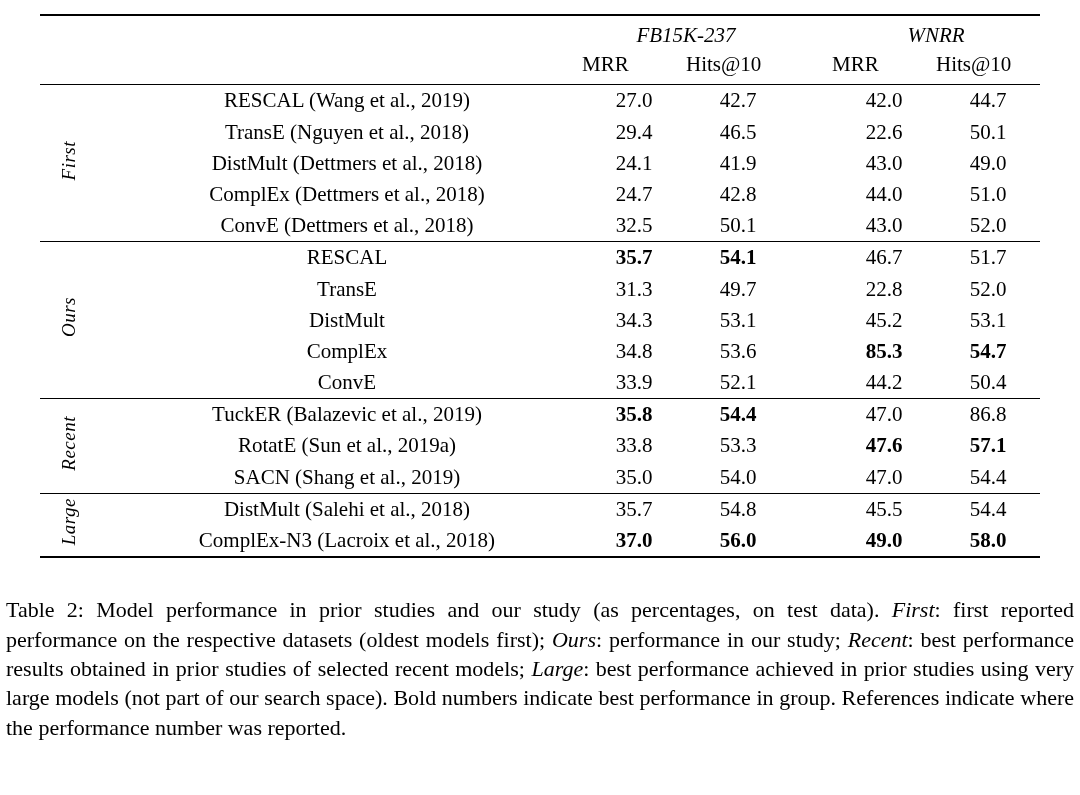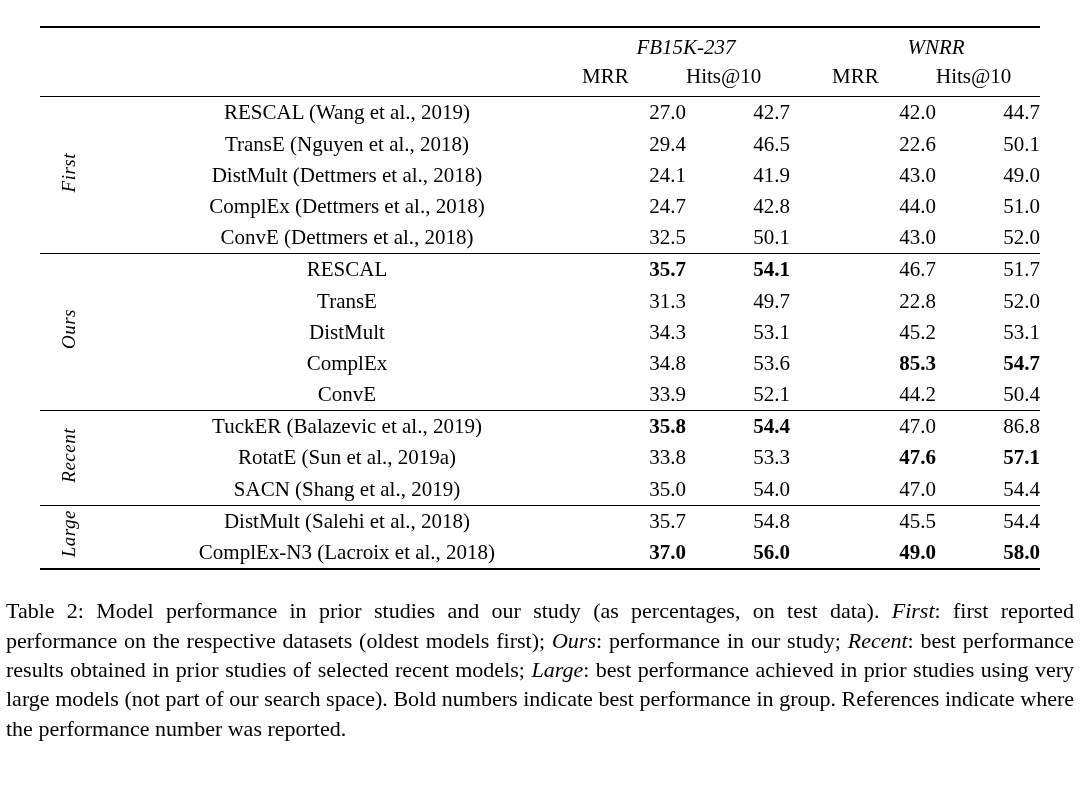--- a/index.html
+++ b/index.html
@@ -4,21 +4,21 @@
 <style>
   * { box-sizing: border-box; }
   html, body { margin: 0; padding: 0; background: #ffffff; }
   body {
     width: 1080px;
     height: 795px;
     font-family: "Liberation Serif", serif;
     color: #000000;
     overflow: hidden;
   }
-  .page { width: 1080px; height: 795px; padding-top: 26px; }
+  .page { width: 1080px; height: 795px; padding-top: 14px; }
 
   table.results {
     border-collapse: collapse;
     table-layout: fixed;
     width: 1000px;
     margin: 0 40px;
     border-top: 2px solid #000;
     border-bottom: 2px solid #000;
     font-size: 21px;
     line-height: 1.2;
@@ -37,38 +37,38 @@
     padding-top: 7px;
     padding-bottom: 1px;
   }
   thead tr.metric-row th {
     text-align: left;
     padding-bottom: 7px;
   }
   .gap { padding-left: 42px; }
 
   tbody td.model { text-align: center; padding-left: 14px; }
-  tbody td.num  { text-align: right; }
+  tbody td.num  { text-align: center; }
   .bold { font-weight: bold; }
 
   tr.group-start > * { border-top: 1.5px solid #000; margin-top: 22px; }
 
   th.group-label { text-align: center; vertical-align: middle; padding: 0; }
   th.group-label .rot {
     display: inline-block;
     writing-mode: vertical-rl;
     transform: rotate(180deg);
     font-style: italic;
     font-size: 19px;
     letter-spacing: 0.5px;
     white-space: nowrap;
   }
 
   .caption {
-    margin: 26px 6px 0 6px;
+    margin: 37px 6px 0 6px;
     font-size: 22px;
     line-height: 1.335;
     text-align: justify;
   }
   .caption .it { font-style: italic; }
 </style>
 </head>
 <body>
 
 <div class="page">

